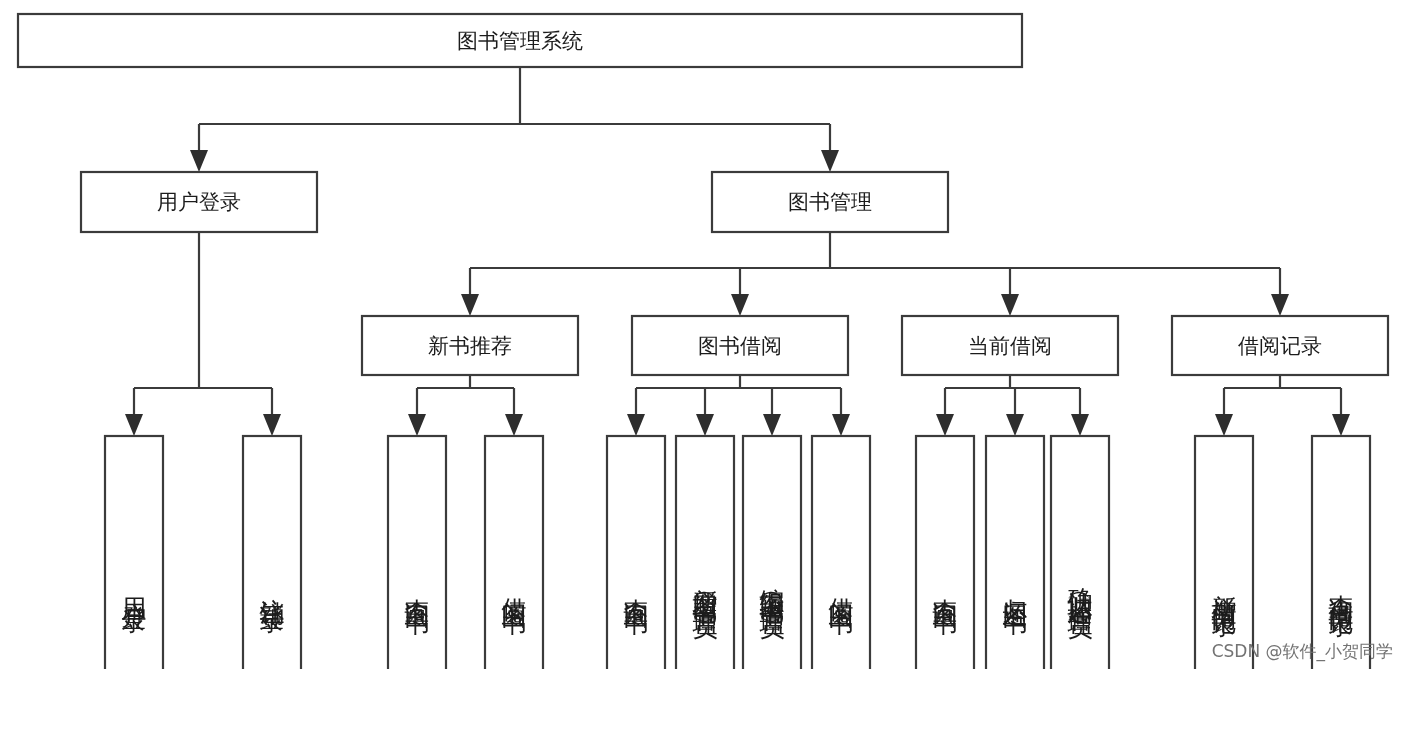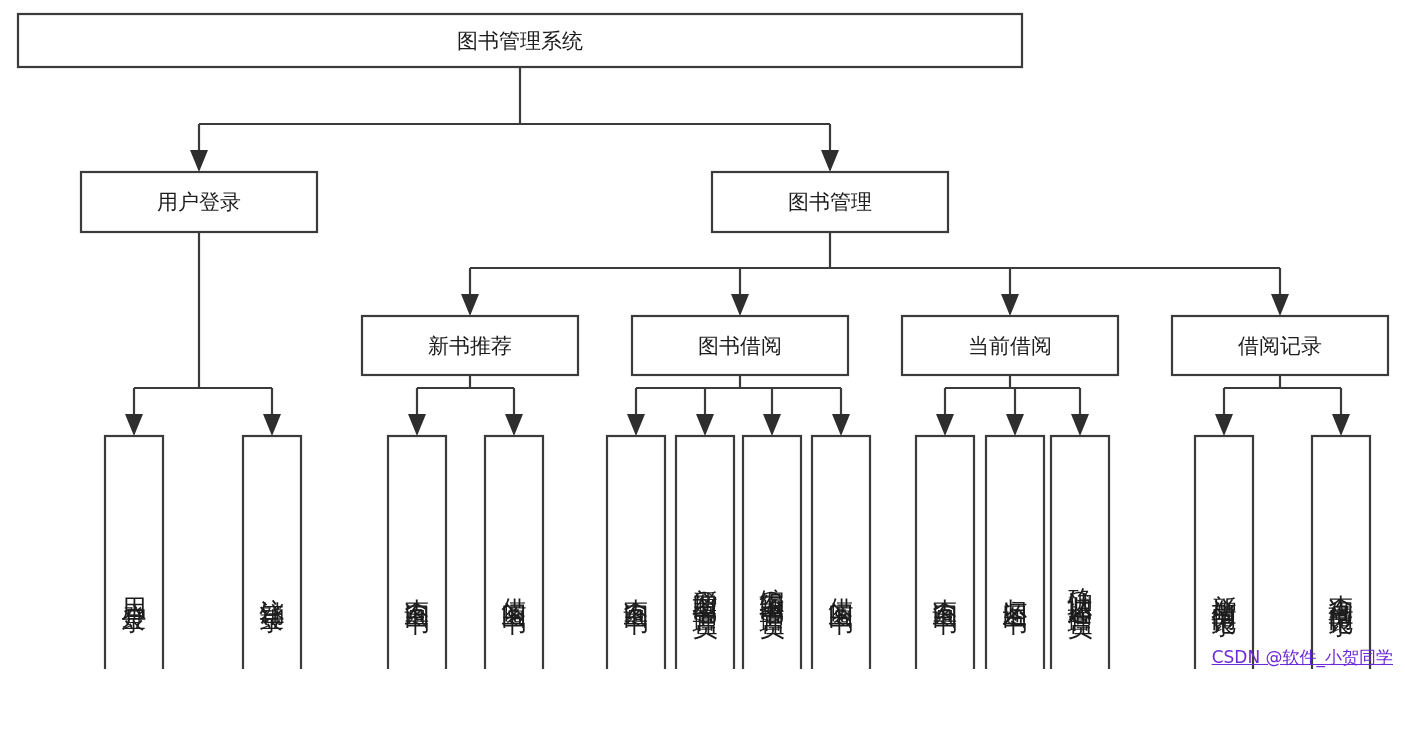--- a/index.html
+++ b/index.html
@@ -43,27 +43,26 @@
   .node-label-h {
     font-family: "DejaVu Sans", "Liberation Sans", sans-serif;
     font-size: 21px;
     fill: #1c1c1c;
     text-anchor: middle;
     dominant-baseline: middle;
   }
   .watermark {
     position: absolute;
     right: 12px;
-    bottom: 0;
+    bottom: 6px;
     font-family: "DejaVu Sans", "Liberation Sans", sans-serif;
     font-size: 17px;
-    color: #6d28d9;
+    color: #737373;
     white-space: nowrap;
     user-select: none;
-    text-decoration: underline;
   }
 </style>
 </head>
 <body>
 
 <div id="stage">
   <svg id="diagram" viewBox="0 0 1405 747" xmlns="http://www.w3.org/2000/svg">
     <g id="connector-layer">
         <path d="M 520 67 L 520 124" class="connector"></path>
         <path d="M 199 124 L 830 124" class="connector"></path>

